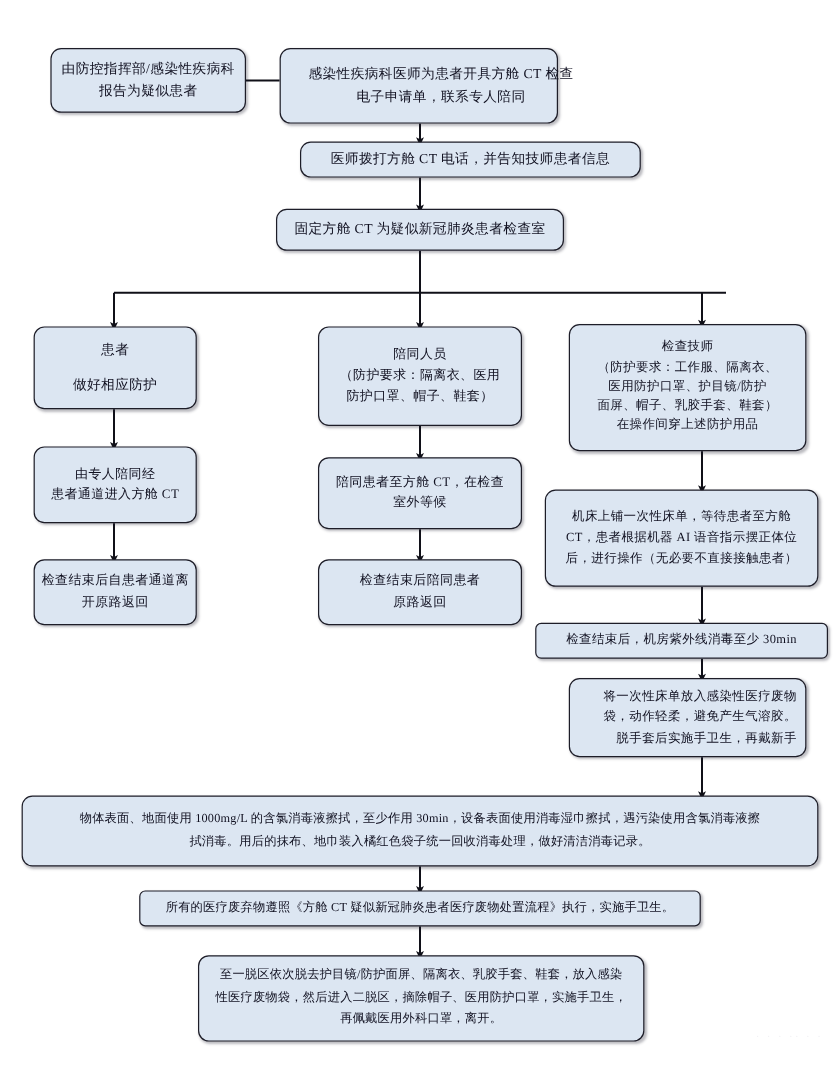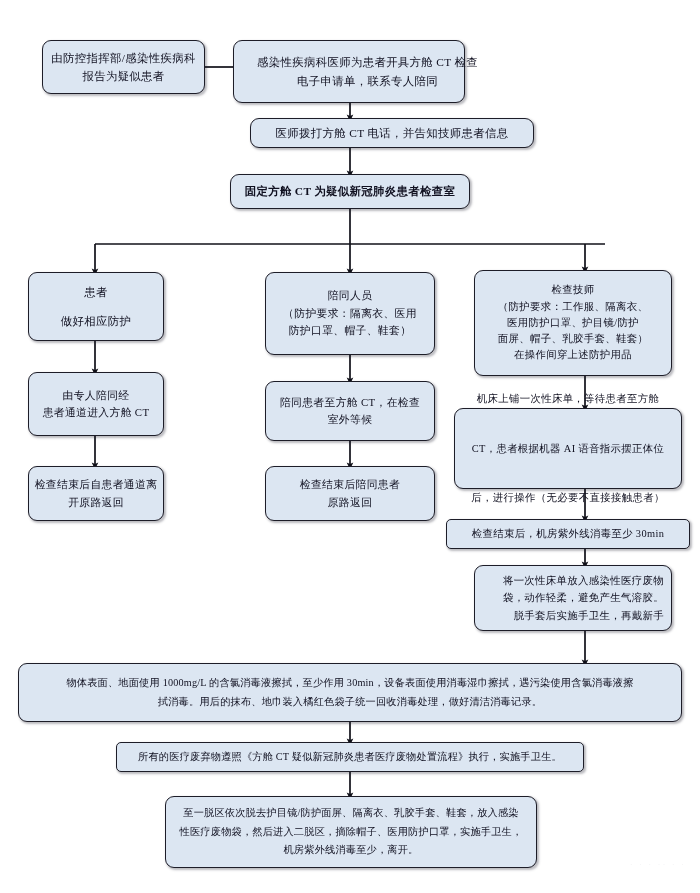--- a/index.html
+++ b/index.html
@@ -117,21 +117,21 @@
 
   <div class="node" style="left:233px; top:40px; width:232px; height:63px;padding-left:44px;">
     <span class="ln">感染性疾病科医师为患者开具方舱 CT 检查</span>
     <span class="ln">电子申请单，联系专人陪同</span>
   </div>
 
   <div class="node" style="left:214px; top:118px; width:284px; height:30px;margin-left:36px;">
     <span class="ln">医师拨打方舱 CT 电话，并告知技师患者信息</span>
   </div>
 
-  <div class="node" style="left:230px; top:174px; width:240px; height:35px;font-weight:bold;">
+  <div class="node" style="left:230px; top:174px; width:240px; height:35px;">
     <span class="ln">固定方舱 CT 为疑似新冠肺炎患者检查室</span>
   </div>
 
   <div class="node" style="left:28px; top:272px; width:136px; height:69px;gap:10px;">
     <span class="ln">患者</span>
     <span class="ln">做好相应防护</span>
   </div>
 
   <div class="node small" style="left:28px; top:372px; width:136px; height:64px;">
     <span class="ln">由专人陪同经</span>
@@ -160,21 +160,21 @@
   </div>
 
   <div class="node small" style="left:474px; top:270px; width:198px; height:106px; font-size:10.4px; line-height:1.56;">
     <span class="ln">检查技师</span>
     <span class="ln">（防护要求：工作服、隔离衣、</span>
     <span class="ln">医用防护口罩、护目镜/防护</span>
     <span class="ln">面屏、帽子、乳胶手套、鞋套）</span>
     <span class="ln">在操作间穿上述防护用品</span>
   </div>
 
-  <div class="node small" style="left:454px; top:408px; width:228px; height:81px; font-size:10.4px; line-height:1.72;gap:32px;">
+  <div class="node small" style="left:454px; top:408px; width:228px; height:81px; font-size:10.4px; line-height:1.72;">
     <span class="ln">机床上铺一次性床单，等待患者至方舱</span>
     <span class="ln">CT，患者根据机器 AI 语音指示摆正体位</span>
     <span class="ln">后，进行操作（无必要不直接接触患者）</span>
   </div>
 
   <div class="node small" style="left:446px; top:519px; width:244px; height:30px; font-size:10.4px; border-radius:5px;">
     <span class="ln">检查结束后，机房紫外线消毒至少 30min</span>
   </div>
 
   <div class="node small" style="left:474px; top:565px; width:198px; height:66px; font-size:10.4px; line-height:1.66;align-items:flex-end;">
@@ -188,18 +188,18 @@
     <span class="ln">拭消毒。用后的抹布、地巾装入橘红色袋子统一回收消毒处理，做好清洁消毒记录。</span>
   </div>
 
   <div class="node wide" style="left:116px; top:742px; width:468px; height:30px; font-size:10.2px; border-radius:5px;">
     <span class="ln">所有的医疗废弃物遵照《方舱 CT 疑似新冠肺炎患者医疗废物处置流程》执行，实施手卫生。</span>
   </div>
 
   <div class="node wide" style="left:165px; top:796px; width:372px; height:72px; font-size:10.2px; line-height:1.82;">
     <span class="ln">至一脱区依次脱去护目镜/防护面屏、隔离衣、乳胶手套、鞋套，放入感染</span>
     <span class="ln">性医疗废物袋，然后进入二脱区，摘除帽子、医用防护口罩，实施手卫生，</span>
-    <span class="ln">机房紫外线消毒至少，离开。</span>
+    <span class="ln">再佩戴医用外科口罩，离开。</span>
   </div>
 
   <div class="watermark">· ·  · ·· · ·</div>
 
 </div>
 
 </body></html>

